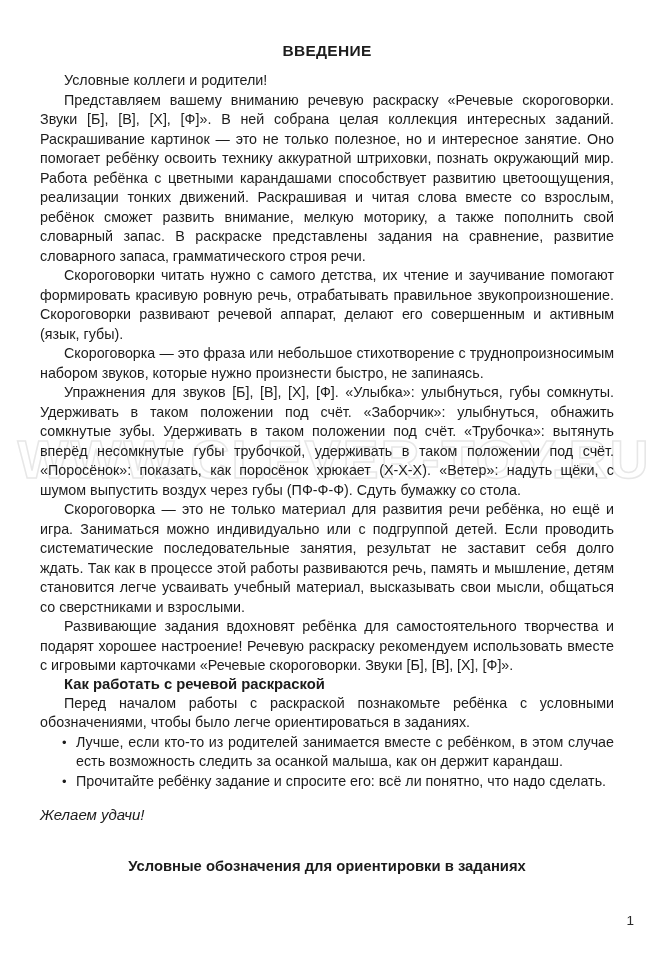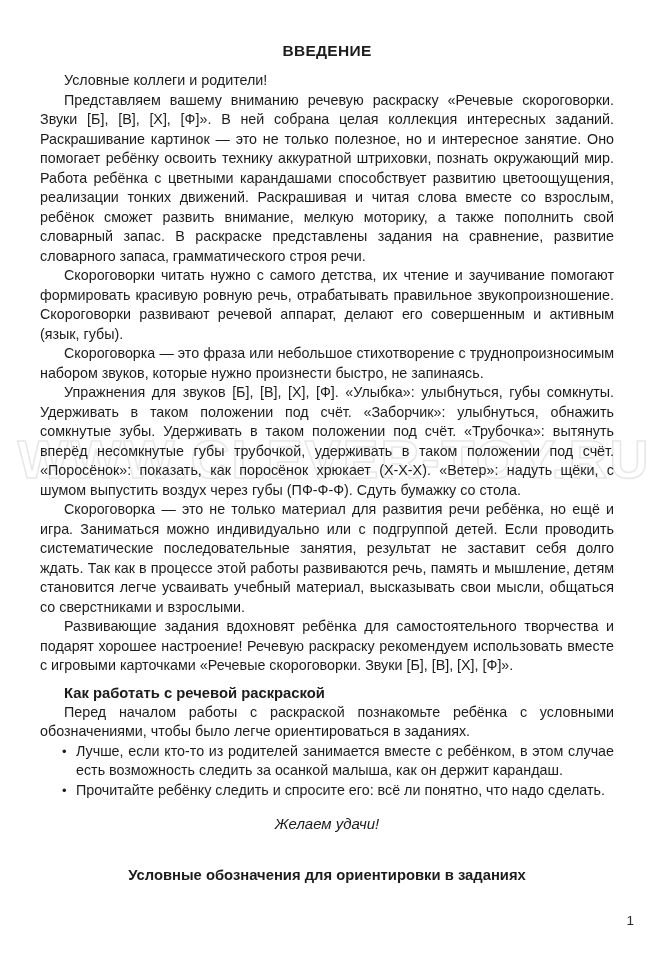--- a/index.html
+++ b/index.html
@@ -45,21 +45,20 @@
     font-size: 14.3px;
     line-height: 19.5px;
     text-align: justify;
     text-indent: 24px;
   }
   .greeting { text-align: left; }
   .subheading {
     font-size: 14.8px;
     font-weight: 700;
     text-indent: 24px;
-    margin-top: 9px;
     margin-bottom: 2px;
   }
   ul.bullets {
     list-style: none;
     margin: 0;
   }
   ul.bullets li {
     position: relative;
     font-size: 14.3px;
     line-height: 19.5px;
@@ -68,21 +67,21 @@
   }
   ul.bullets li::before {
     content: "\2022";
     position: absolute;
     left: 22px;
     top: 0;
     font-size: 13px;
     color: #1c1c1c;
   }
   .wish {
-    text-align: center;
+    text-align: left;
     font-style: italic;
     font-size: 15px;
     margin-top: 15px;
   }
   .legend { margin-top: 35px; }
   .legend-title {
     text-align: center;
     font-size: 14.8px;
     font-weight: 700;
   }
@@ -111,21 +110,21 @@
     <p class="para">Скороговорка — это фраза или небольшое стихотворение с труднопроизносимым набором звуков, которые нужно произнести быстро, не запинаясь.</p>
     <p class="para">Упражнения для звуков [Б], [В], [Х], [Ф]. «Улыбка»: улыбнуться, губы сомкнуты. Удерживать в таком положении под счёт. «Заборчик»: улыбнуться, обнажить сомкнутые зубы. Удерживать в таком положении под счёт. «Трубочка»: вытянуть вперёд несомкнутые губы трубочкой, удерживать в таком положении под счёт. «Поросёнок»: показать, как поросёнок хрюкает (Х-Х-Х). «Ветер»: надуть щёки, с шумом выпустить воздух через губы (ПФ-Ф-Ф). Сдуть бумажку со стола.</p>
     <p class="para">Скороговорка — это не только материал для развития речи ребёнка, но ещё и игра. Заниматься можно индивидуально или с подгруппой детей. Если проводить систематические последовательные занятия, результат не заставит себя долго ждать. Так как в процессе этой работы развиваются речь, память и мышление, детям становится легче усваивать учебный материал, высказывать свои мысли, общаться со сверстниками и взрослыми.</p>
     <p class="para">Развивающие задания вдохновят ребёнка для самостоятельного творчества и подарят хорошее настроение! Речевую раскраску рекомендуем использовать вместе с игровыми карточками «Речевые скороговорки. Звуки [Б], [В], [Х], [Ф]».</p>
 
     <div class="subheading">Как работать с речевой раскраской</div>
     <p class="para">Перед началом работы с раскраской познакомьте ребёнка с условными обозначениями, чтобы было легче ориентироваться в заданиях.</p>
 
     <ul class="bullets">
       <li>Лучше, если кто-то из родителей занимается вместе с ребёнком, в этом случае есть возможность следить за осанкой малыша, как он держит карандаш.</li>
-      <li>Прочитайте ребёнку следить и спросите его: всё ли понятно, что надо сделать.</li>
+      <li>Прочитайте ребёнку задание и спросите его: всё ли понятно, что надо сделать.</li>
     </ul>
 
     <p class="wish">Желаем удачи!</p>
 
     <div class="legend">
       <div class="legend-title">Условные обозначения для ориентировки в заданиях</div>
 
     </div>
   </div>
 

